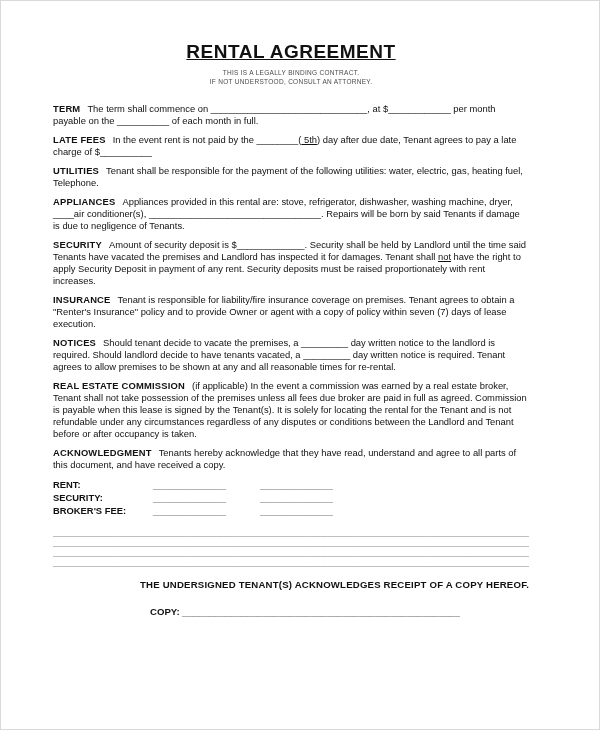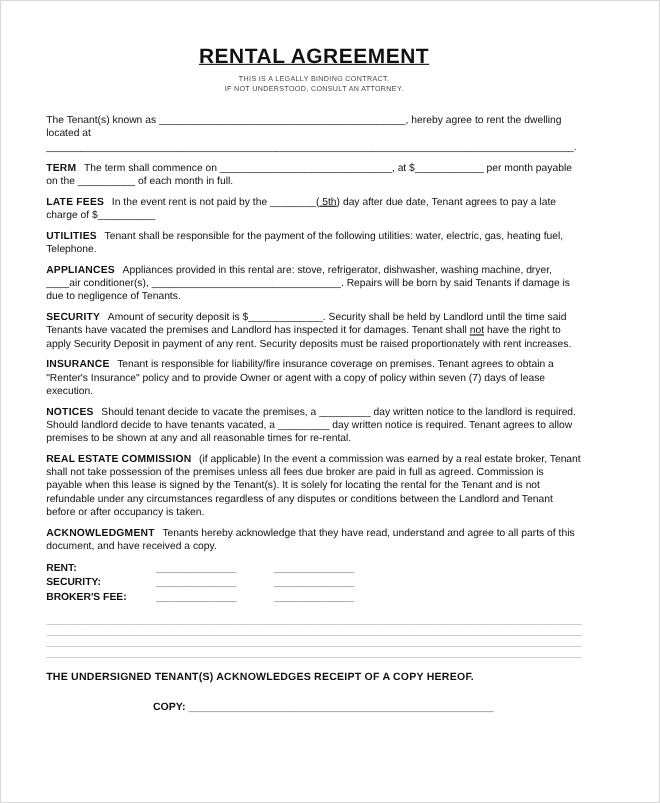--- a/index.html
+++ b/index.html
@@ -7,21 +7,21 @@
   body {
     background: #ececec;
     font-family: "Liberation Sans", "DejaVu Sans", sans-serif;
     color: #111;
   }
   .page {
     width: 600px;
     height: 730px;
     background: #ffffff;
     border: 1px solid #d9d9d9;
-    padding: 40px 70px 0 41px;
+    padding: 40px 70px 0 52px;
     overflow: hidden;
   }
   .doc-header { text-align: center; }
   .title {
     font-size: 19px;
     font-weight: bold;
     text-decoration: underline;
     letter-spacing: .5px;
     margin: 0 0 5px 0;
   }
@@ -50,21 +50,21 @@
   .ruled { margin: 8px 0 6px 0; }
   .ruled-line {
     font-size: 9.4px;
     line-height: 10px;
     height: 10px;
     white-space: nowrap;
     overflow: hidden;
     color: #999;
   }
   .receipt {
-    text-align: left;
+    text-align: right;
     font-weight: bold;
     font-size: 9.6px;
     margin-top: 12px;
     letter-spacing: .2px;
   }
   .date-row {
     margin: 16px 0 0 97px;
     font-size: 9.6px;
     font-weight: bold;
     white-space: nowrap;
@@ -78,21 +78,20 @@
 <div class="page">
 
   <div class="doc-header">
     <h1 class="title">RENTAL AGREEMENT</h1>
     <div class="sub">THIS IS A LEGALLY BINDING CONTRACT.</div>
     <div class="sub">IF NOT UNDERSTOOD, CONSULT AN ATTORNEY.</div>
   </div>
 
   <div class="content">
 
-    <p class="para"><span>The Tenant(s) known as ___________________________________________, hereby agree to rent the dwelling located at ____________________________________________________________________________________________.</span></p>
 
 
     <p class="para"><span class="lbl">TERM</span><span>The term shall commence on ______________________________, at $____________ per month payable on the __________ of each month in full.</span></p>
 
     <p class="para"><span class="lbl">LATE FEES</span><span>In the event rent is not paid by the ________(</span><span class="ul"> 5th</span><span>) day after due date, Tenant agrees to pay a late charge of $__________</span></p>
 
     <p class="para"><span class="lbl">UTILITIES</span><span>Tenant shall be responsible for the payment of the following utilities: water, electric, gas, heating fuel, Telephone.</span></p>
 
     <p class="para"><span class="lbl">APPLIANCES</span><span>Appliances provided in this rental are: stove, refrigerator, dishwasher, washing machine, dryer, ____air conditioner(s), _________________________________. Repairs will be born by said Tenants if damage is due to negligence of Tenants.</span></p>
 

